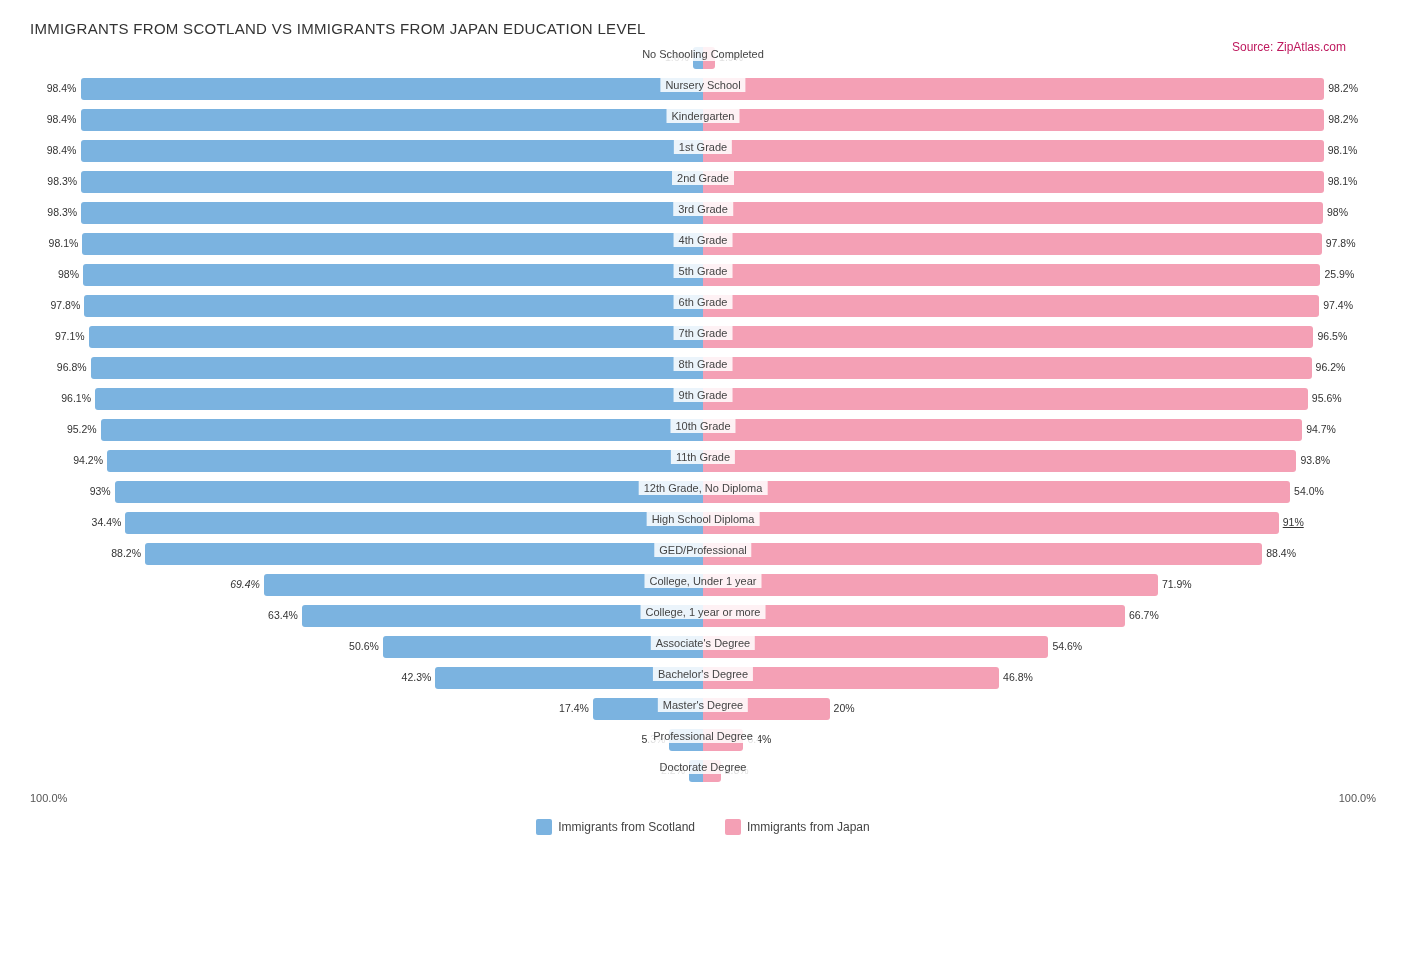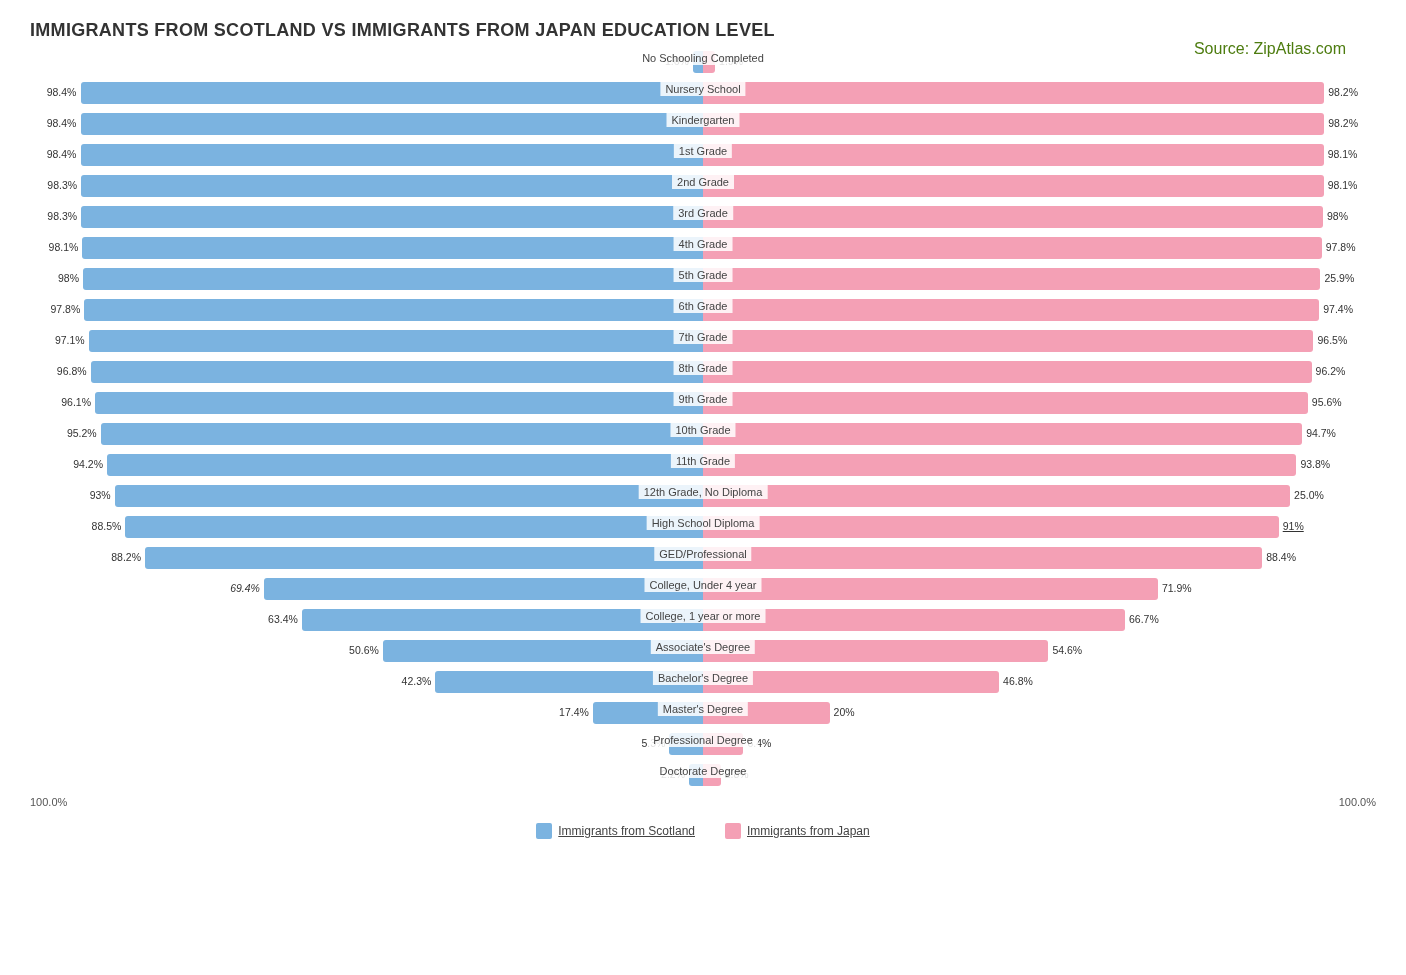--- a/index.html
+++ b/index.html
@@ -4,33 +4,33 @@
   <style>
     * { box-sizing: border-box; margin: 0; padding: 0; }
     body {
       font-family: Arial, sans-serif;
       background: #fff;
       width: 1406px;
       min-height: 975px;
       padding: 20px 30px;
     }
     .chart-title {
-      font-size: 18px;
-      font-weight: bold;
+      font-size: 15px;
+      font-weight: normal;
       text-transform: uppercase;
       color: #333;
       margin-bottom: 6px;
       letter-spacing: 0.3px;
     }
     .source {
       position: absolute;
       top: 20px;
       right: 30px;
-      font-size: 16px;
-      color: #4d7c0f;
+      font-size: 12px;
+      color: #be185d;
     }
     .chart-area {
       position: relative;
       margin-top: 10px;
     }
     .row {
       display: flex;
       align-items: center;
       margin-bottom: 3px;
       height: 28px;
@@ -92,21 +92,20 @@
       justify-content: center;
       gap: 30px;
       margin-top: 15px;
       font-size: 12px;
       color: #444;
     }
     .legend-item {
       display: flex;
       align-items: center;
       gap: 6px;
-      text-decoration: underline;
     }
     .legend-box {
       width: 16px;
       height: 16px;
       border-radius: 2px;
     }
     .bottom-labels {
       display: flex;
       justify-content: space-between;
       font-size: 11px;
@@ -248,46 +247,46 @@
             <div class="val-left" style="margin-right: 44.574%; top: 4px;">94.2%</div>
             <div class="val-right" style="margin-left: 44.386%; top: 4px;">93.8%</div>
           </div>
         </div>
         <div class="row">
           <div class="bar-container">
             <div class="bar-left" style="width: 43.71%;"></div>
             <div class="bar-right" style="width: 43.616%;"></div>
             <div class="label-center">12th Grade, No Diploma</div>
             <div class="val-left" style="margin-right: 44.01%; top: 4px;">93%</div>
-            <div class="val-right" style="margin-left: 43.916%; top: 4px;">25.0%</div>
+            <div class="val-right" style="margin-left: 43.916%; top: 4px;">54.0%</div>
           </div>
         </div>
         <div class="row">
           <div class="bar-container">
             <div class="bar-left" style="width: 42.911%;"></div>
             <div class="bar-right" style="width: 42.77%;"></div>
             <div class="label-center">High School Diploma</div>
-            <div class="val-left" style="margin-right: 43.211%; top: 4px;">88.5%</div>
+            <div class="val-left" style="margin-right: 43.211%; top: 4px;">34.4%</div>
             <div class="val-right" style="margin-left: 43.07%; top: 4px; text-decoration: underline;">91%</div>
           </div>
         </div>
         <div class="row">
           <div class="bar-container">
             <div class="bar-left" style="width: 41.454%;"></div>
             <div class="bar-right" style="width: 41.548%;"></div>
             <div class="label-center">GED/Professional</div>
             <div class="val-left" style="margin-right: 41.754%; top: 4px;">88.2%</div>
             <div class="val-right" style="margin-left: 41.848%; top: 4px;">88.4%</div>
           </div>
         </div>
         <div class="row">
           <div class="bar-container">
             <div class="bar-left" style="width: 32.618%;"></div>
             <div class="bar-right" style="width: 33.793%;"></div>
-            <div class="label-center">College, Under 4 year</div>
+            <div class="label-center">College, Under 1 year</div>
             <div class="val-left" style="margin-right: 32.918%; top: 4px; font-style: italic;">69.4%</div>
             <div class="val-right" style="margin-left: 34.093%; top: 4px;">71.9%</div>
           </div>
         </div>
         <div class="row">
           <div class="bar-container">
             <div class="bar-left" style="width: 29.798%;"></div>
             <div class="bar-right" style="width: 31.349%;"></div>
             <div class="label-center">College, 1 year or more</div>
             <div class="val-left" style="margin-right: 30.098%; top: 4px;">63.4%</div>

